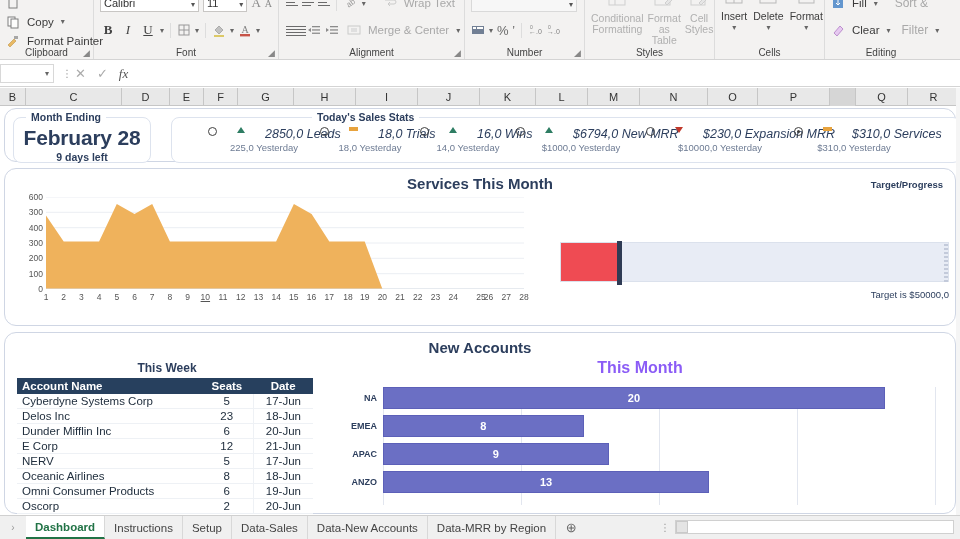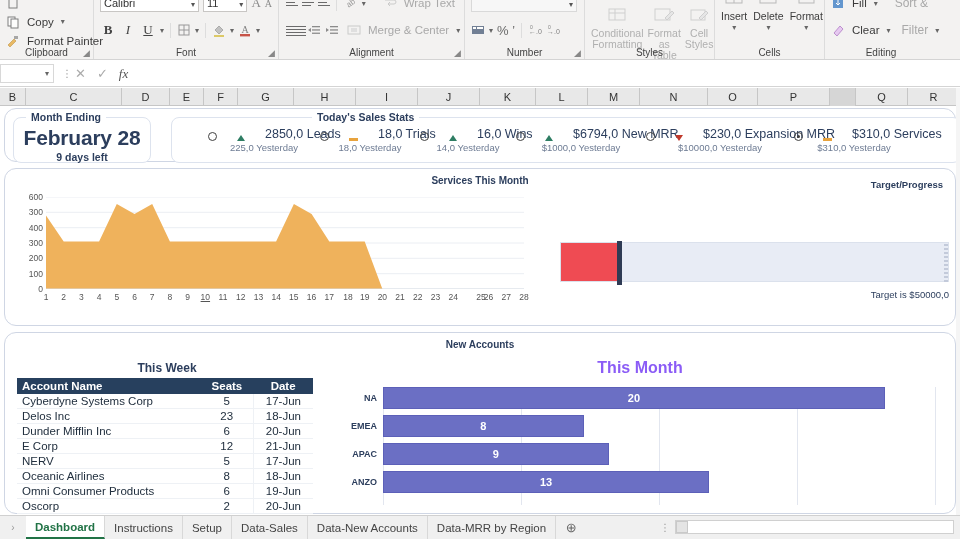--- a/index.html
+++ b/index.html
@@ -66,21 +66,21 @@
 
   
   .grp-align { width: 186px; padding-top: 2px; }
   .alignico { width:16px; height:13px; position:relative; }
   .alignico i { position:absolute; left:1px; height:1.5px; background:#6b6b6b; display:block; }
 
   
   .grp-num { width: 120px; padding-top: 2px; }
 
   
-  .grp-styles { width: 130px; padding-top: 17px; }
+  .grp-styles { width: 130px; padding-top: 2px; }
   .bigbtn { display:flex; flex-direction:column; align-items:center; width:60px;
             font-size:10.5px; color:#b0b0b0; line-height:11px; text-align:center;}
   .bigbtn .gico { width:26px; height:20px; margin-bottom:1px; }
 
   
   .grp-cells { width: 110px; padding-top: 1px; }
   .cellbtn { display:flex; flex-direction:column; align-items:center; width:34px;
              font-size:10.5px; color:#3b3b3b; line-height:11px;}
 
   
@@ -132,40 +132,40 @@
     position:absolute; top:-7px; left:12px; background:#fff; padding:0 5px;
     font-size:10.5px; font-weight:bold; color:#2c3e5d; white-space:nowrap;
   }
   .month-card { left:8px; top:8px; width:138px; height:46px; }
   .month-big { text-align:center; font-size:21px; font-weight:bold; color:#2c3e5d; margin-top:8px; letter-spacing:-0.2px;}
   .month-sub { text-align:center; font-size:10.5px; font-weight:bold; color:#2c3e5d; margin-top:1px;}
 
   .stats-card { left:166px; top:8px; width:790px; height:46px; }
   .stats-row { display:flex; height:100%; align-items:center; padding-left:36px; }
   .stat { display:flex; flex-direction:column; align-items:flex-start; }
-  .stat-main { display:flex; align-items:flex-end; gap:20px; white-space:nowrap; }
+  .stat-main { display:flex; align-items:flex-start; gap:20px; white-space:nowrap;font-style:italic; }
   .radio {
     width:9px; height:9px; border:1.4px solid #404040; border-radius:50%;
     display:inline-block; position:relative; flex:0 0 auto;
   }
   .radio.on::after {
     content:""; position:absolute; left:1.6px; top:1.6px; width:3.6px; height:3.6px;
     background:#404040; border-radius:50%;
   }
   .tri-up { width:0;height:0;border-left:4.5px solid transparent;border-right:4.5px solid transparent;border-bottom:6px solid #2e7d63;}
   .tri-dn { width:0;height:0;border-left:4.5px solid transparent;border-right:4.5px solid transparent;border-top:6px solid #c0392b;}
   .flat   { width:9px;height:3.5px;background:#e8a33d;}
   .stat-val { font-size:12.5px; color:#2c3e5d; }
   .stat-sub { font-size:9.5px; color:#6d7b93; margin-top:1px; align-self:center; white-space:nowrap;}
 
   
   .servcard { left:4px; top:62px; width:952px; height:158px; border-radius:12px; }
   .card-title {
     position:absolute; top:6px; left:0; width:100%; text-align:center;
-    font-size:10px; font-weight:bold; color:#2c3e5d;
+    font-size:15px; font-weight:bold; color:#2c3e5d;
   }
   .corner-label {
     position:absolute; top:10px; right:12px; font-size:9.5px; font-weight:bold; color:#2c3e5d;
   }
 
   
   .areachart { position:absolute; left:10px; top:28px; width:520px; height:122px; }
   .ax-y { position:absolute; left:0; top:0; width:28px; height:92px; }
   .ax-y span {
     position:absolute; right:0; font-size:8.5px; color:#555; transform:translateY(-50%);

